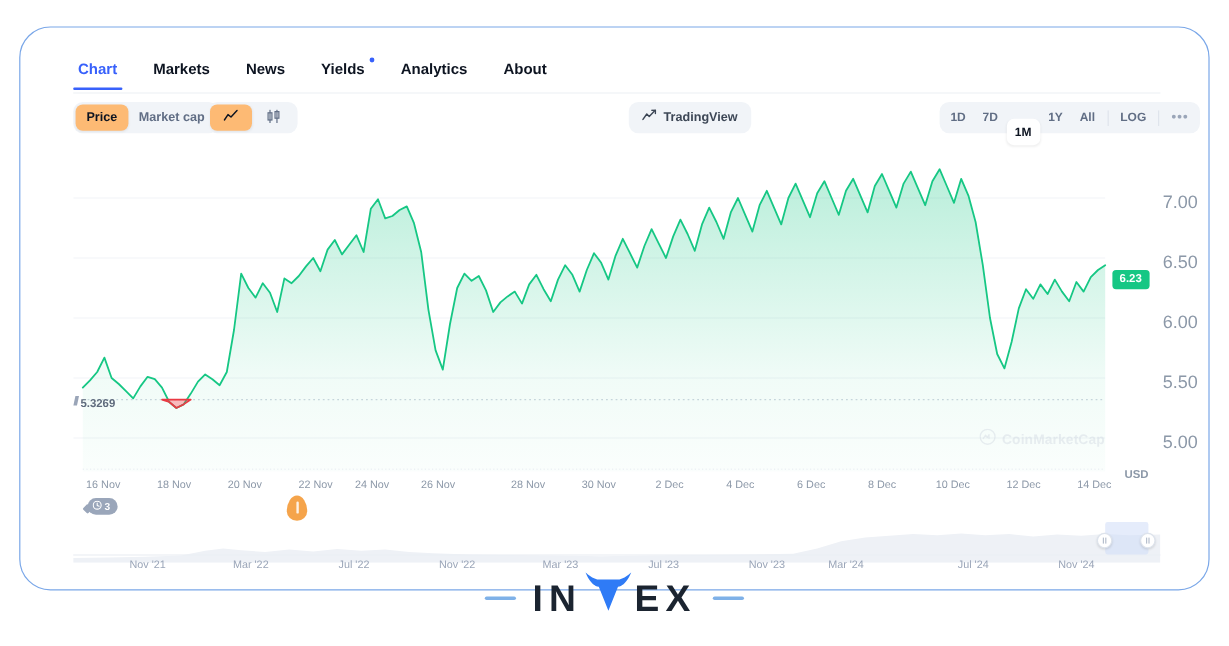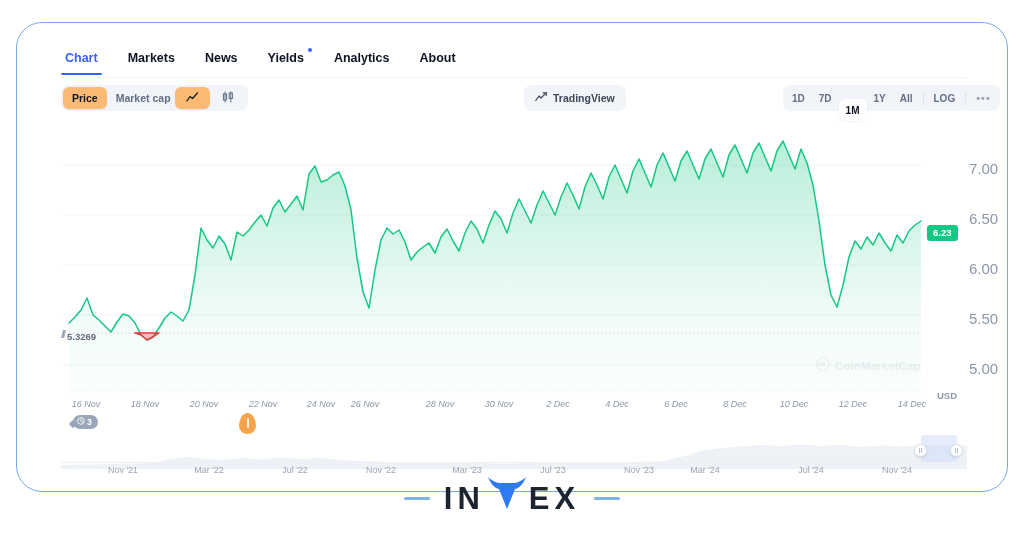--- a/index.html
+++ b/index.html
@@ -127,21 +127,21 @@
     position: absolute; left: 755px; top: 232px;
     display: flex; align-items: center; gap: 5px;
     opacity: .35; pointer-events: none;
   }
   .watermark .wm-txt { font-size: 11.5px; font-weight: 700; color: #c7cfdb; letter-spacing: .1px; }
 
   
   .xaxis { position: absolute; left: 0; top: 274px; width: 906px; height: 14px; }
   .xaxis span {
     position: absolute; font-size: 9px; color: #8c98a8; font-weight: 500;
-    transform: translateX(-50%); white-space: nowrap; font-style: italic;
+    transform: translateX(-50%); white-space: nowrap;
   }
 
   
   .marker-clock {
     position: absolute; top: 290px;
     display: inline-flex; align-items: center; gap: 2px;
     background: #9aa6ba; color: #fff;
     border-radius: 7px; padding: 2px 6px 2px 4px;
     font-size: 8.5px; font-weight: 700;
   }
@@ -356,21 +356,21 @@
           </svg>
         </span>
         <span class="wm-txt">CoinMarketCap</span>
       </div>
 
       <div class="xaxis">
         <span style="left:25px">16 Nov</span>
         <span style="left:84px">18 Nov</span>
         <span style="left:143px">20 Nov</span>
         <span style="left:202px">22 Nov</span>
-        <span style="left:260px">24 Nov</span>
+        <span style="left:249px">24 Nov</span>
         <span style="left:304px">26 Nov</span>
         <span style="left:379px">28 Nov</span>
         <span style="left:438px">30 Nov</span>
         <span style="left:497px">2 Dec</span>
         <span style="left:556px">4 Dec</span>
         <span style="left:615px">6 Dec</span>
         <span style="left:674px">8 Dec</span>
         <span style="left:733px">10 Dec</span>
         <span style="left:792px">12 Dec</span>
         <span style="left:851px">14 Dec</span>

